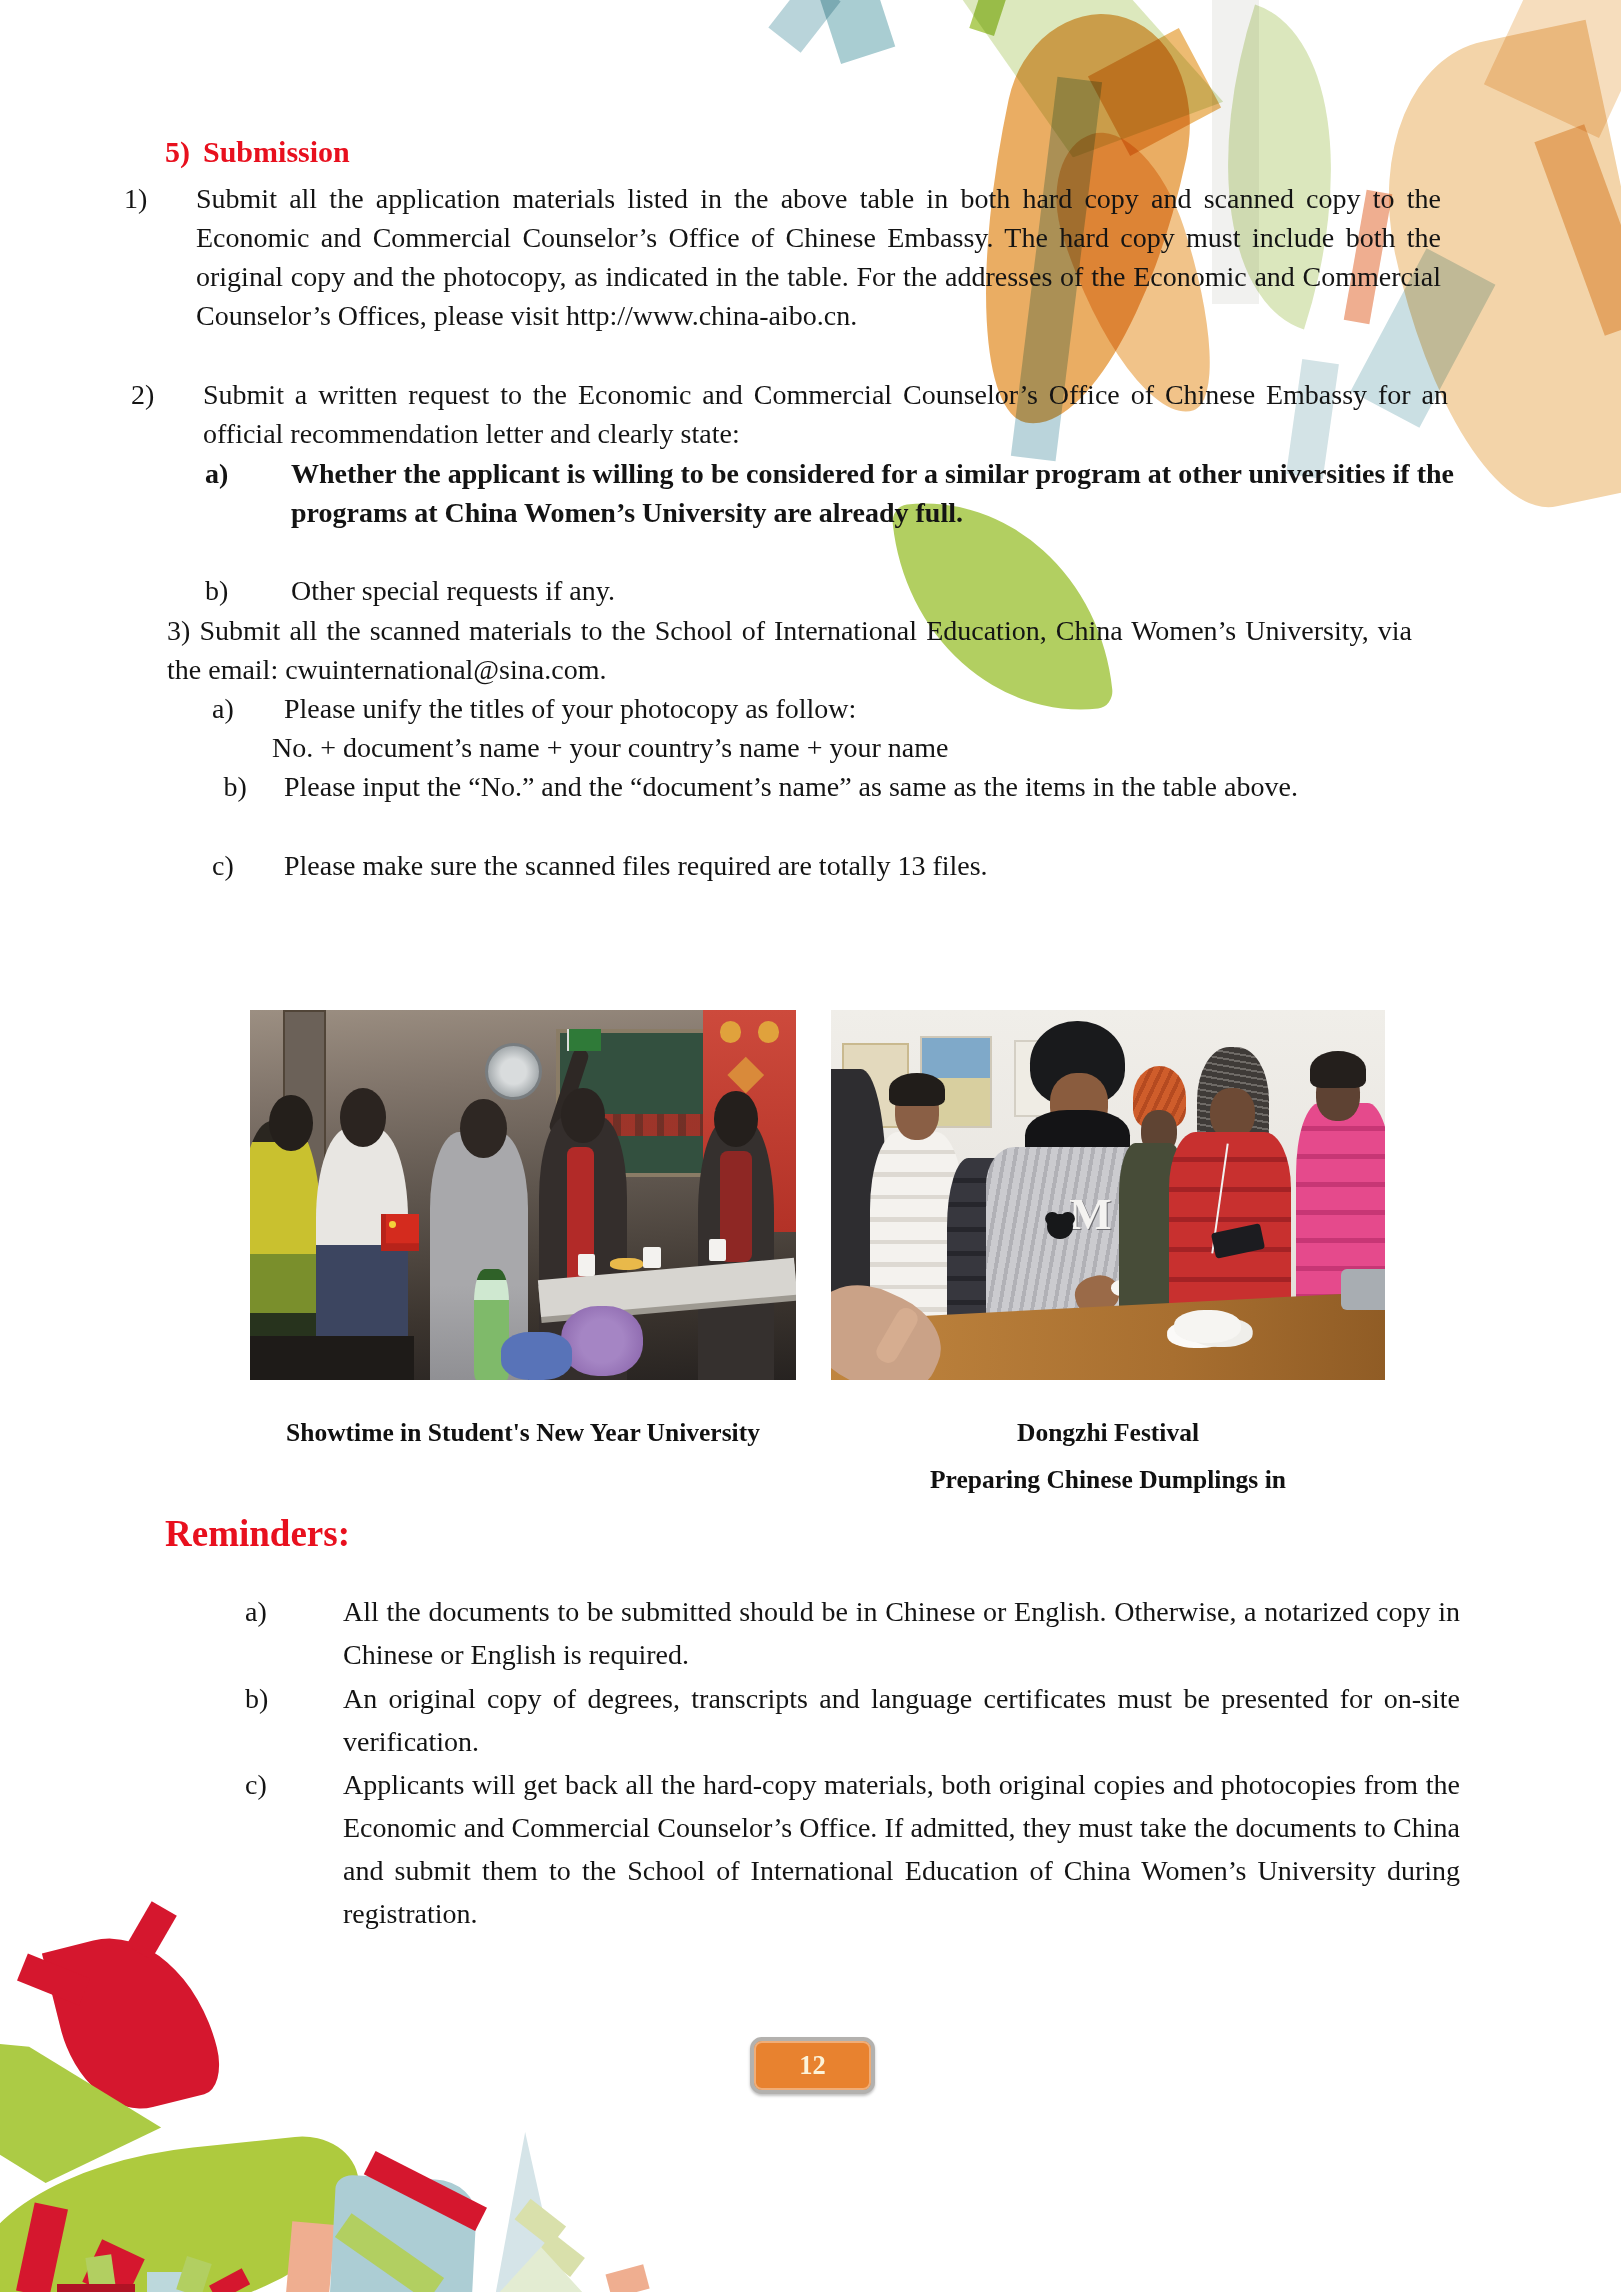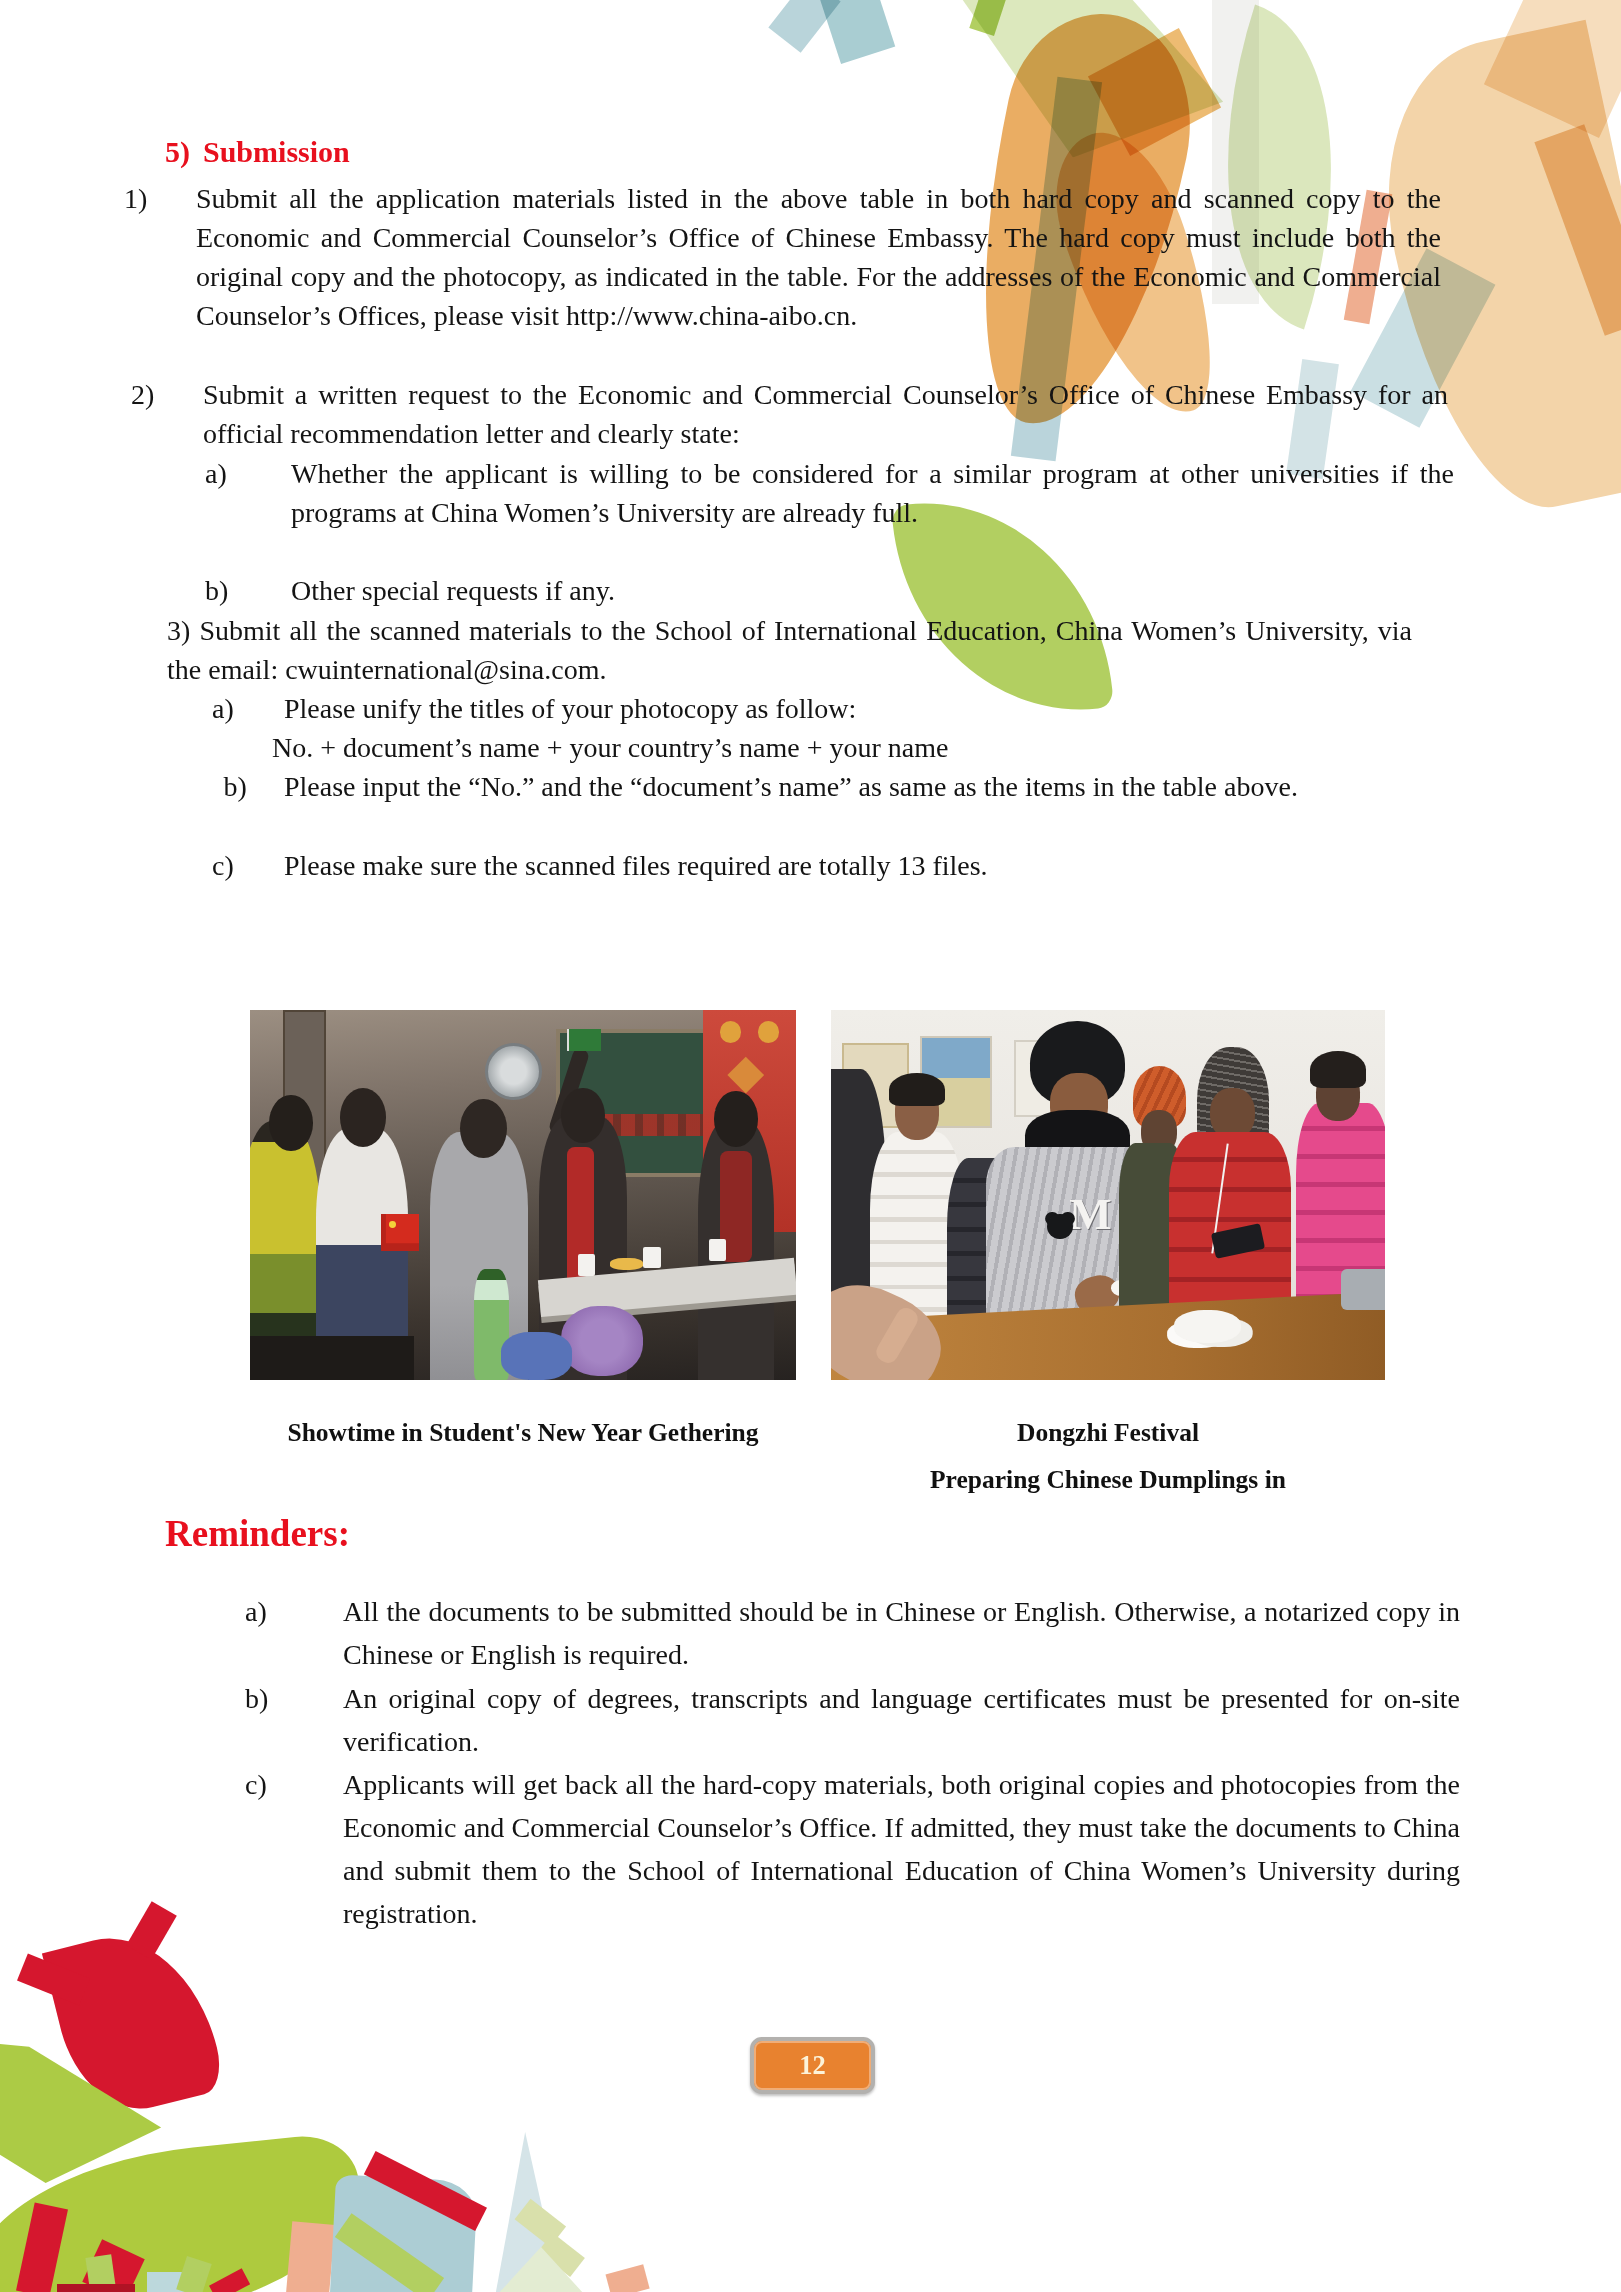--- a/index.html
+++ b/index.html
@@ -11,21 +11,21 @@
   
   .shape{position:absolute;}
   .deco-tr .shape{mix-blend-mode:multiply;}
   
   .para{position:absolute;text-align:justify;font-size:28px;line-height:39px;color:#141414;}
   .marker{display:inline-block;}
   .w37{width:36px;} .w39{width:38px;} .w44{width:43px;} .w50{width:49px;}
   #sub-head{position:absolute;left:165px;top:135px;font-size:30px;font-weight:bold;color:#e8101e;}
   #item1{left:160px;top:179px;width:1245px;padding-left:36px;text-indent:-36px;}
   #item2{left:167px;top:375px;width:1245px;padding-left:36px;text-indent:-36px;}
-  #item2a{left:248px;top:454px;width:1163px;padding-left:43px;text-indent:-43px;}
+  #item2a{left:248px;top:454px;width:1163px;padding-left:43px;text-indent:-43px;font-weight:bold;}
   #item2b{left:248px;top:571px;width:1163px;padding-left:43px;text-indent:-43px;}
   #item3{left:167px;top:611px;width:1245px;}
   #item3a{left:248px;top:689px;width:1163px;padding-left:36px;text-indent:-36px;}
   #item3note{left:272px;top:728px;width:1139px;text-align:left;}
   #item3b{left:248px;top:767px;width:1163px;padding-left:24.5px;text-indent:-24.5px;}
   #item3c{left:248px;top:846px;width:1163px;padding-left:36px;text-indent:-36px;}
   #rem-title{position:absolute;left:165px;top:1512px;font-size:37px;font-weight:bold;color:#e8101e;}
   .rem{line-height:43px;margin-top:24px;}
   #rem-a{left:294px;top:1566px;width:1117px;padding-left:49px;text-indent:-49px;}
   #rem-b{left:294px;top:1653px;width:1117px;padding-left:49px;text-indent:-49px;}
@@ -216,21 +216,21 @@
 
     <div class="para" id="item3b">
       <span class="marker w37">b)</span><span>Please input the “No.” and the “document’s name” as same as the items in the table above.</span>
     </div>
 
     <div class="para" id="item3c">
       <span class="marker w37">c)</span><span>Please make sure the scanned files required are totally 13 files.</span>
     </div>
 
     <div class="caption" id="cap-left">
-      <span>Showtime in Student's New Year Gethering</span>
+      <span>Showtime in Student's New Year University</span>
     </div>
     <div class="caption" id="cap-right">
       <div>Dongzhi Festival</div>
       <div>Preparing Chinese Dumplings in</div>
     </div>
 
     <div id="rem-title">Reminders:</div>
 
     <div class="para rem" id="rem-a">
       <span class="marker w50">a)</span><span>All the documents to be submitted should be in Chinese or English. Otherwise, a notarized copy in Chinese or English is required.</span>

